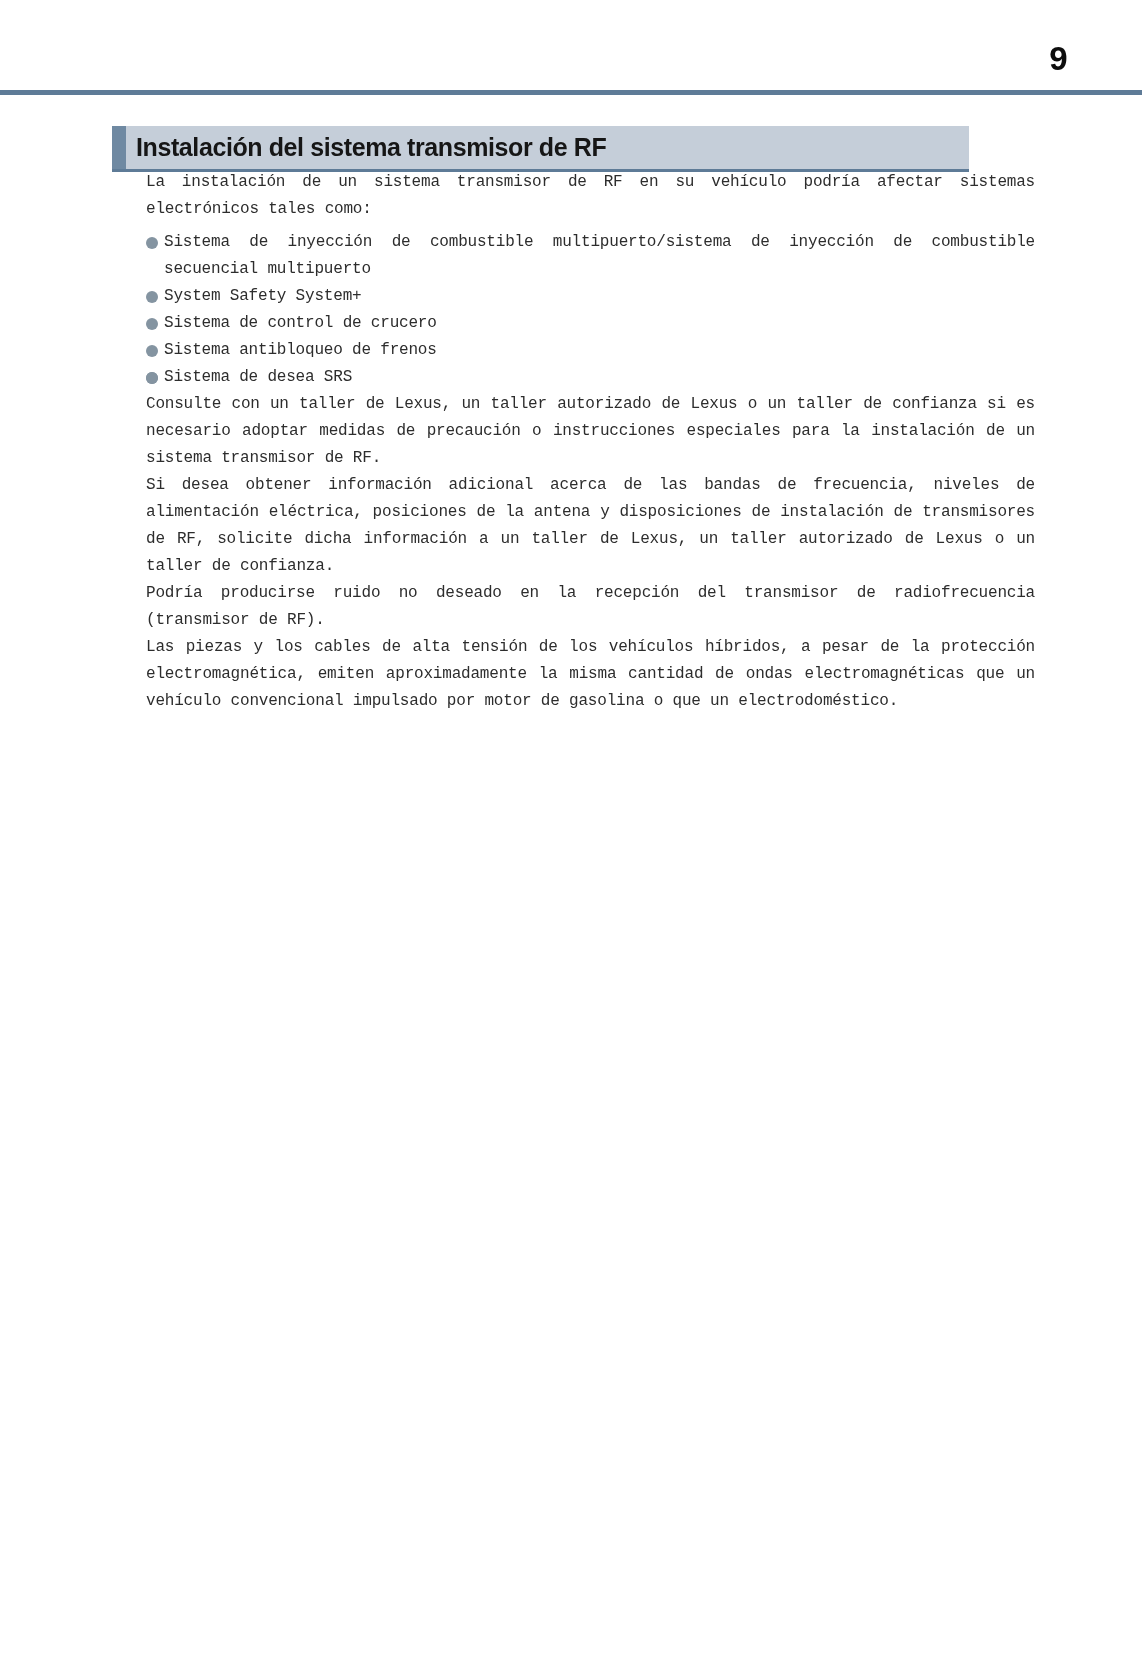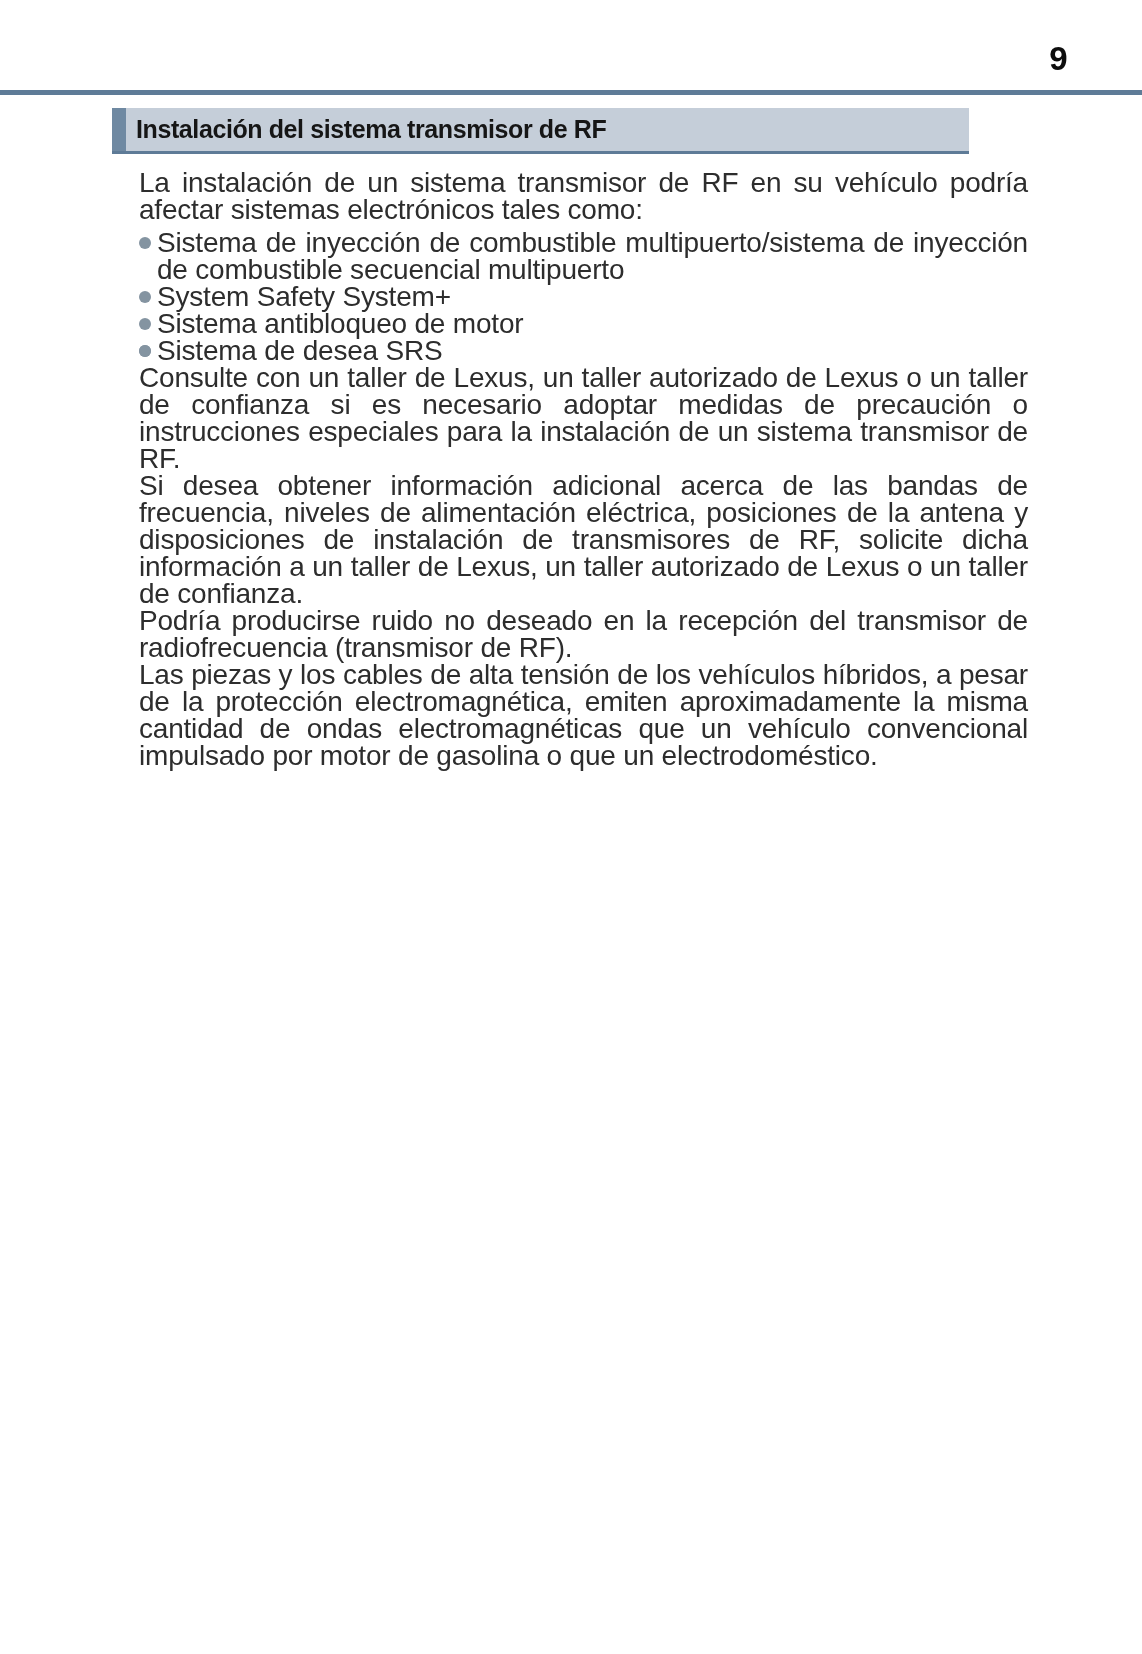--- a/index.html
+++ b/index.html
@@ -28,21 +28,21 @@
     letter-spacing:-0.5px;
   }
   .top-rule{
     position:absolute;
     top:90px;left:0;
     width:1142px;height:5px;
     background:var(--rule);
   }
   .section-header{
     position:absolute;
-    top:108px;left:112px;
+    top:126px;left:112px;
     width:857px;height:46px;
     background:var(--header_bg);
     border-bottom:3px solid var(--rule);
     box-sizing:border-box;
     display:flex;
     align-items:center;
   }
   .section-header .edge{
     width:14px;
     align-self:stretch;
@@ -53,26 +53,27 @@
   .section-header h1{
     margin:0;
     font-size:25px;
     font-weight:bold;
     color:var(--title_text);
     letter-spacing:-0.4px;
     white-space:nowrap;
   }
   .content{
     position:absolute;
-    top:169px;left:139px;
+    top:169px;left:146px;
     width:889px;
-    font-size:28px;
+    font-size:16px;
     line-height:27px;
     letter-spacing:-0.2px;
     text-align:justify;
+    font-family:Liberation Mono, monospace;
   }
   .content p{
     margin:0;
   }
   .content p.body-par{
   }
   ul.bullet-list{
     list-style:none;
     margin:6px 0 0 0;
     padding:0;
@@ -112,21 +113,25 @@
     <li>
       <span class="bullet"></span>
       <span>Sistema de inyección de combustible multipuerto/sistema de inyección de combustible secuencial multipuerto</span>
     </li>
     <li>
       <span class="bullet"></span>
       <span>System Safety System+</span>
     </li>
     <li>
       <span class="bullet"></span>
-      <span>Sistema antibloqueo de motor</span>
+      <span>Sistema de control de crucero</span>
+    </li>
+    <li>
+      <span class="bullet"></span>
+      <span>Sistema antibloqueo de frenos</span>
     </li>
     <li>
       <span class="bullet"></span>
     </li>
     <li>
       <span class="bullet"></span>
       <span>Sistema de desea SRS</span>
     </li>
   </ul>
 

